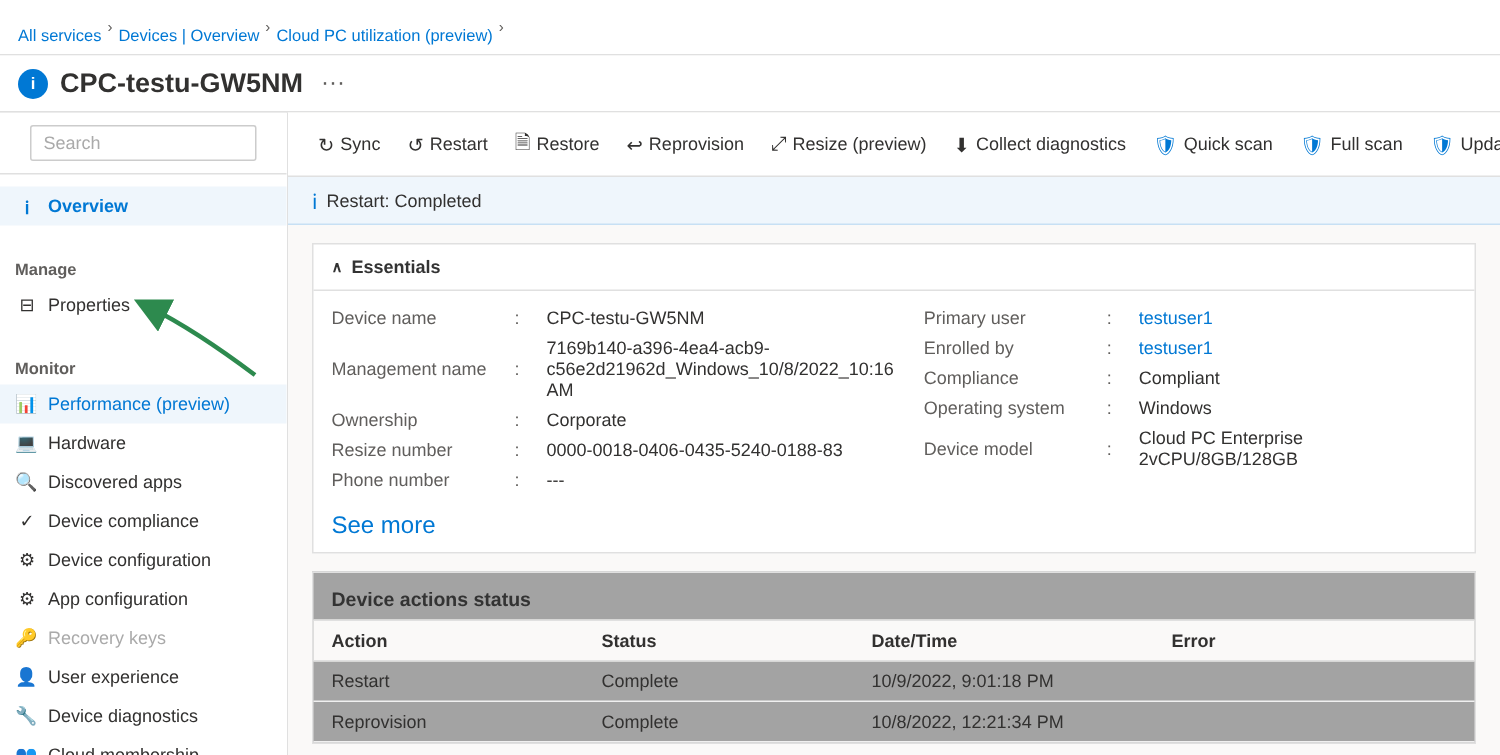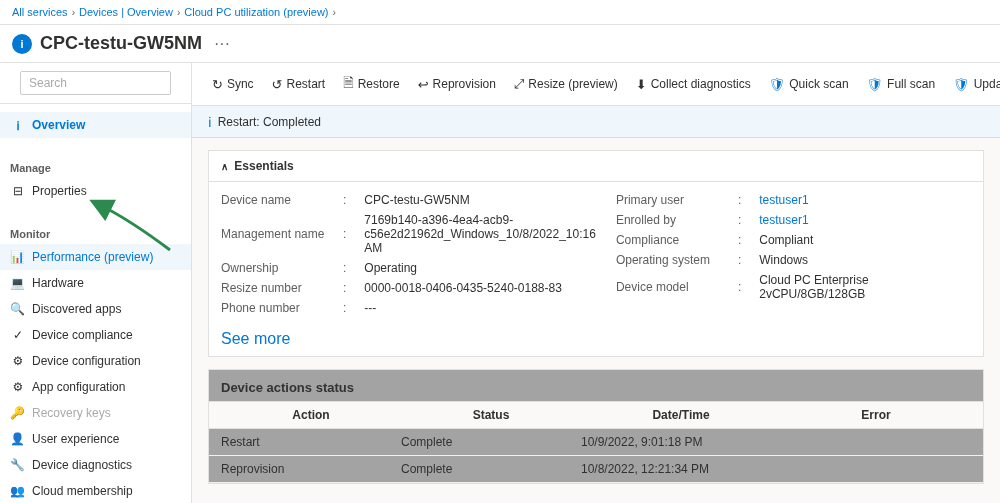--- a/index.html
+++ b/index.html
@@ -1,20 +1,20 @@
 <!DOCTYPE html>
 <html><head>
   <meta charset="utf-8">
   <style>
     * { box-sizing: border-box; margin: 0; padding: 0; }
     body { font-family: 'Segoe UI', Arial, sans-serif; font-size: 12px; color: #333; background: #f3f2f1; overflow: hidden; }
     
     .breadcrumb { display: flex; align-items: center; padding: 6px 12px; font-size: 11px; color: #0078d4; gap: 4px; background: #fff; border-bottom: 1px solid #e0e0e0; }
     .breadcrumb span { color: #605e5c; }
-    .breadcrumb a { color: #0078d4; text-decoration: none; }
+    .breadcrumb a { color: #0078d4; text-decoration: none; margin-top: 12px; }
     .breadcrumb .sep { color: #605e5c; font-size: 10px; }
 
     .page-header { display: flex; align-items: center; padding: 8px 12px; background: #fff; gap: 8px; border-bottom: 1px solid #e0e0e0; }
     .page-header .info-icon { width: 20px; height: 20px; background: #0078d4; border-radius: 50%; display: flex; align-items: center; justify-content: center; color: #fff; font-size: 11px; font-weight: bold; flex-shrink: 0; }
     .page-title { font-size: 18px; font-weight: 600; color: #323130; }
     .page-header .ellipsis { color: #605e5c; font-size: 16px; cursor: pointer; margin-left: 4px; }
 
     .main-layout { display: flex; height: calc(503px - 58px); }
 
     .sidebar { width: 192px; background: #fff; border-right: 1px solid #e0e0e0; overflow-y: auto; flex-shrink: 0; }
@@ -49,21 +49,21 @@
     .essentials-label { color: #605e5c; min-width: 110px; flex-shrink: 0; }
     .essentials-colon { color: #605e5c; margin-right: 6px; }
     .essentials-value { color: #323130; }
     .essentials-value a { color: #0078d4; text-decoration: none; }
     .see-more { padding: 4px 12px 8px; font-size: 16px; }
     .see-more a { color: #0078d4; text-decoration: none; }
 
     .device-actions { background: #a3a3a3; border: 1px solid #e0e0e0; }
     .device-actions-title { padding: 10px 12px 6px; font-size: 13px; font-weight: 600; }
     .table-header { display: grid; grid-template-columns: 180px 180px 200px 1fr; padding: 6px 12px; background: #faf9f8; border-top: 1px solid #e0e0e0; border-bottom: 1px solid #e0e0e0; }
-    .table-header-cell { font-size: 12px; font-weight: 600; color: #323130; text-align: center; }
+    .table-header-cell { font-size: 12px; font-weight: 600; color: #323130; }
     .table-row { display: grid; grid-template-columns: 180px 180px 200px 1fr; padding: 6px 12px; border-bottom: 1px solid #f0f0f0; }
     .table-cell { font-size: 12px; color: #323130; }
 
     .search-wrapper { position: relative; display: flex; align-items: center; }
   </style>
 </head>
 <body>
 
 <div class="breadcrumb">
   <a>All services</a>
@@ -213,21 +213,21 @@
               <span class="essentials-value">CPC-testu-GW5NM</span>
             </div>
             <div class="essentials-row">
               <span class="essentials-label">Management name</span>
               <span class="essentials-colon">:</span>
               <span class="essentials-value" style="font-size:12px;">7169b140-a396-4ea4-acb9-c56e2d21962d_Windows_10/8/2022_10:16 AM</span>
             </div>
             <div class="essentials-row">
               <span class="essentials-label">Ownership</span>
               <span class="essentials-colon">:</span>
-              <span class="essentials-value">Operating</span>
+              <span class="essentials-value">Corporate</span>
             </div>
             <div class="essentials-row">
               <span class="essentials-label">Resize number</span>
               <span class="essentials-colon">:</span>
               <span class="essentials-value">0000-0018-0406-0435-5240-0188-83</span>
             </div>
             <div class="essentials-row">
               <span class="essentials-label">Phone number</span>
               <span class="essentials-colon">:</span>
               <span class="essentials-value">---</span>

